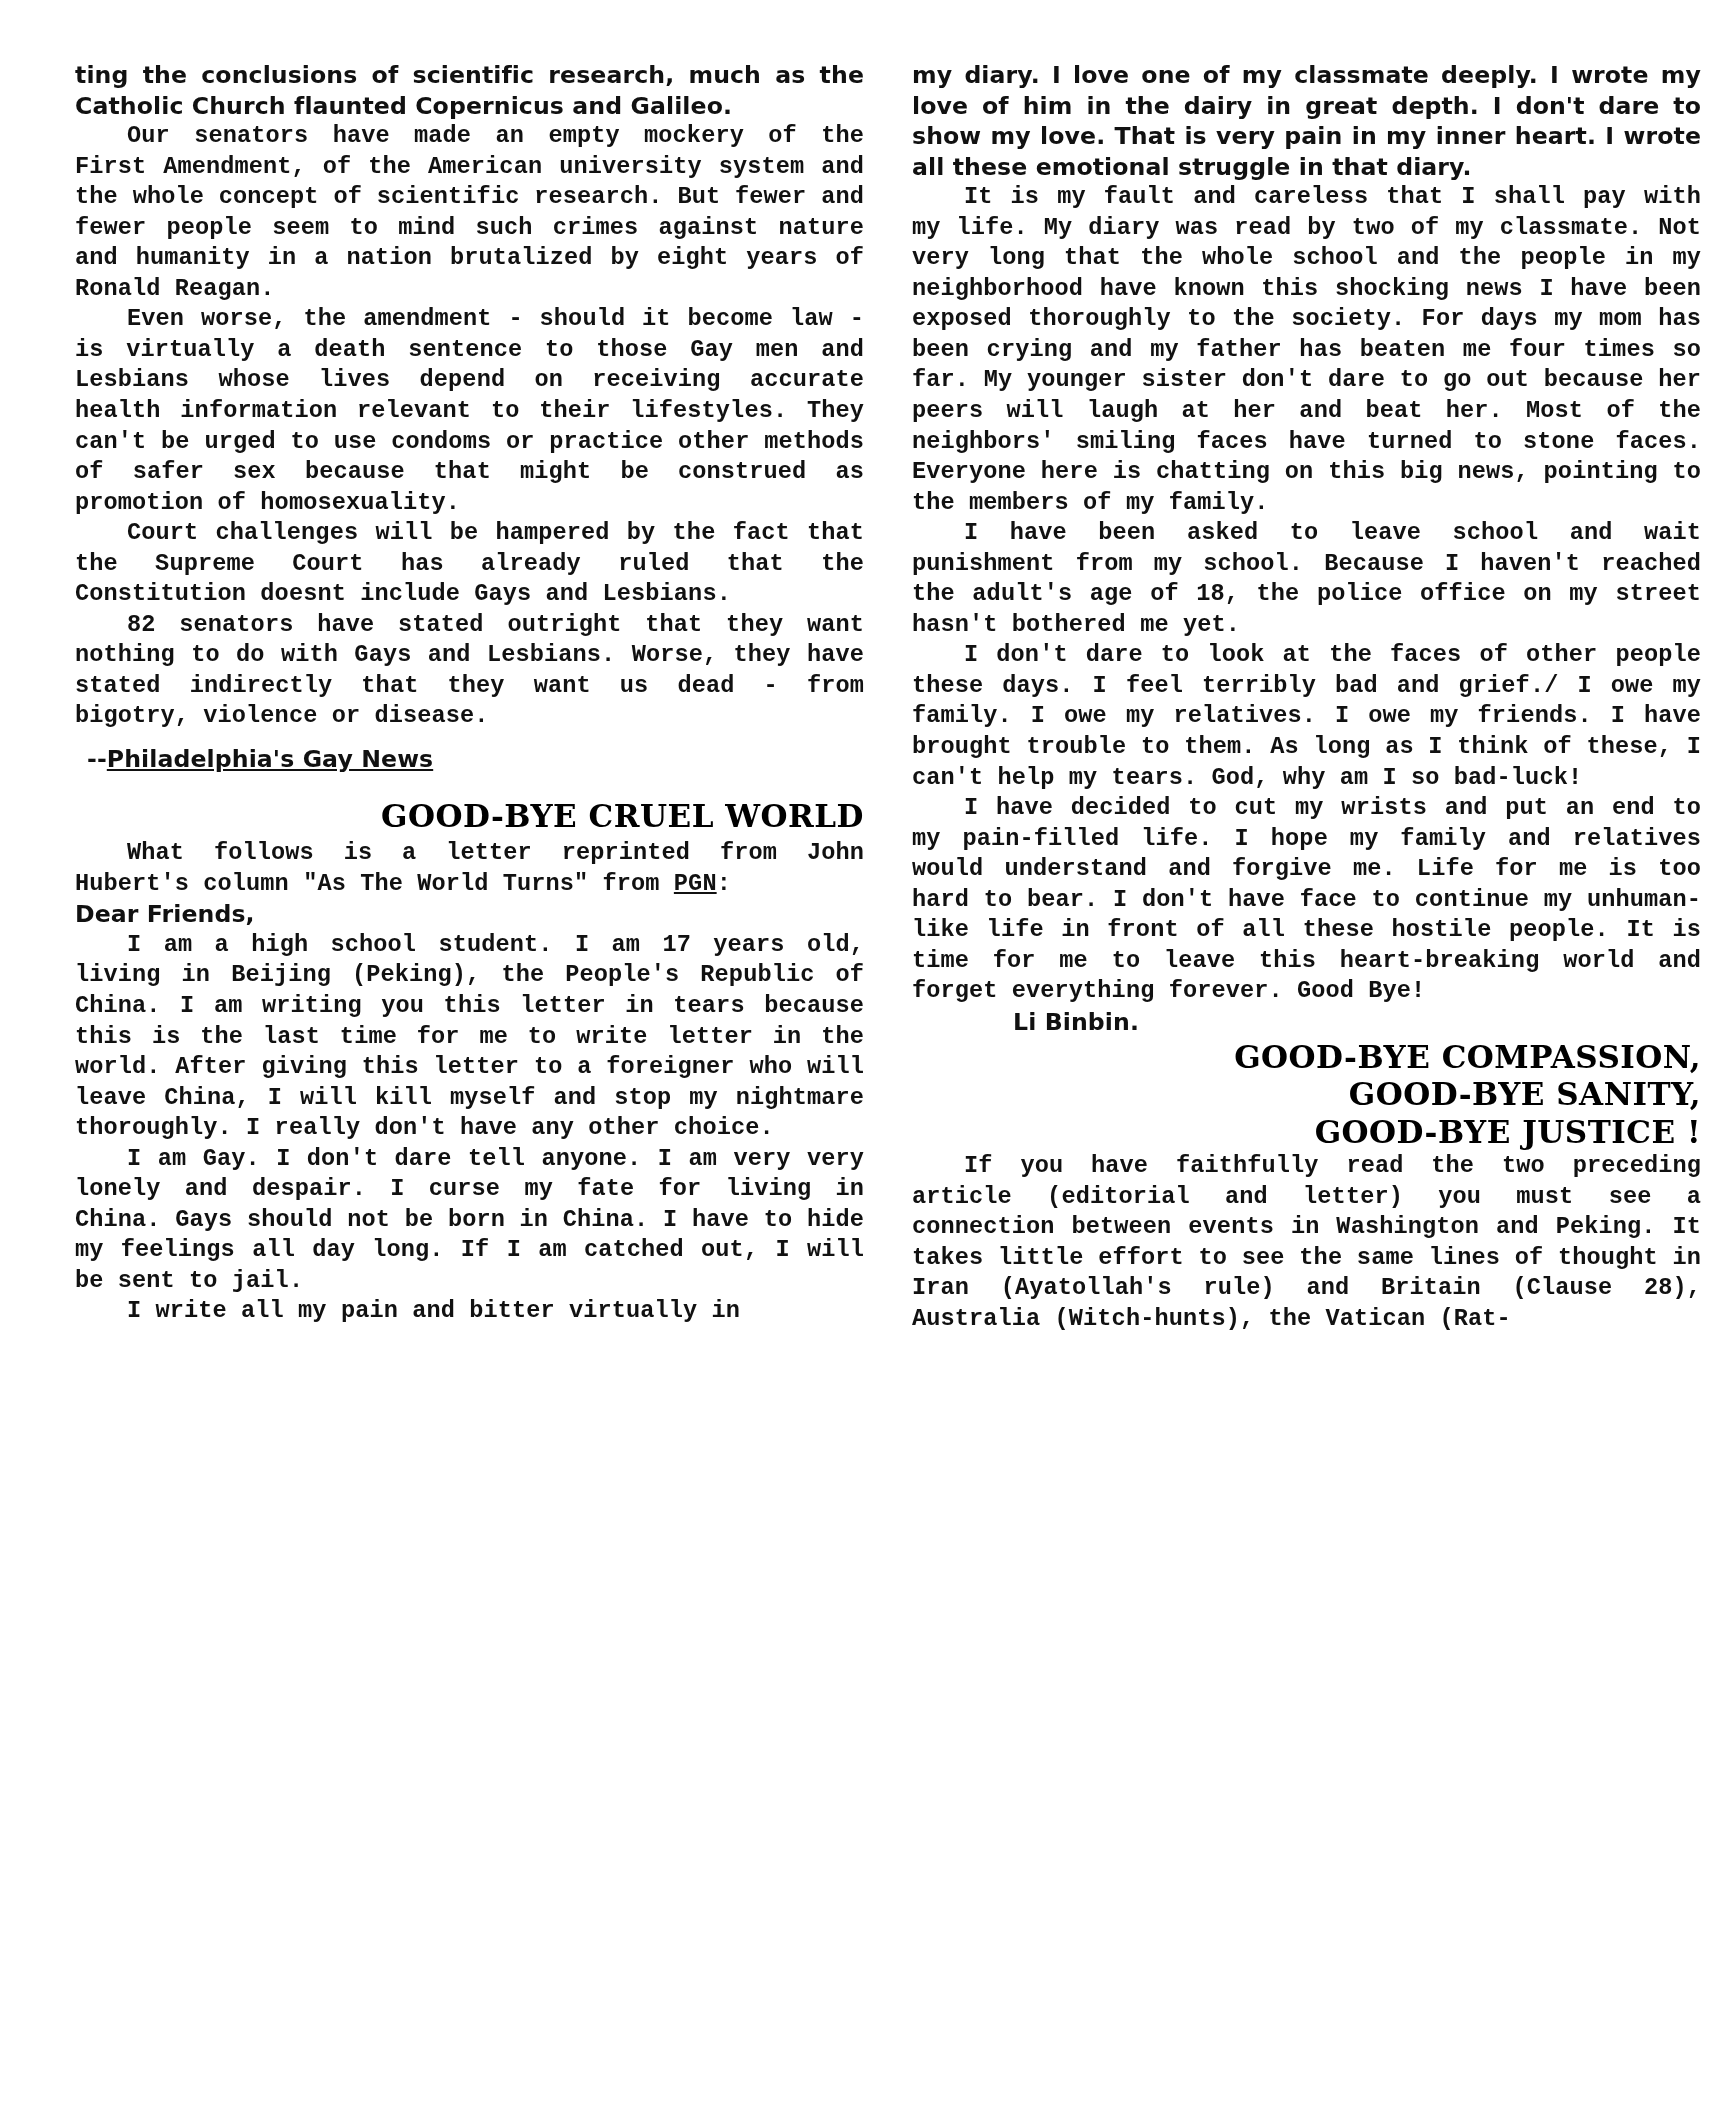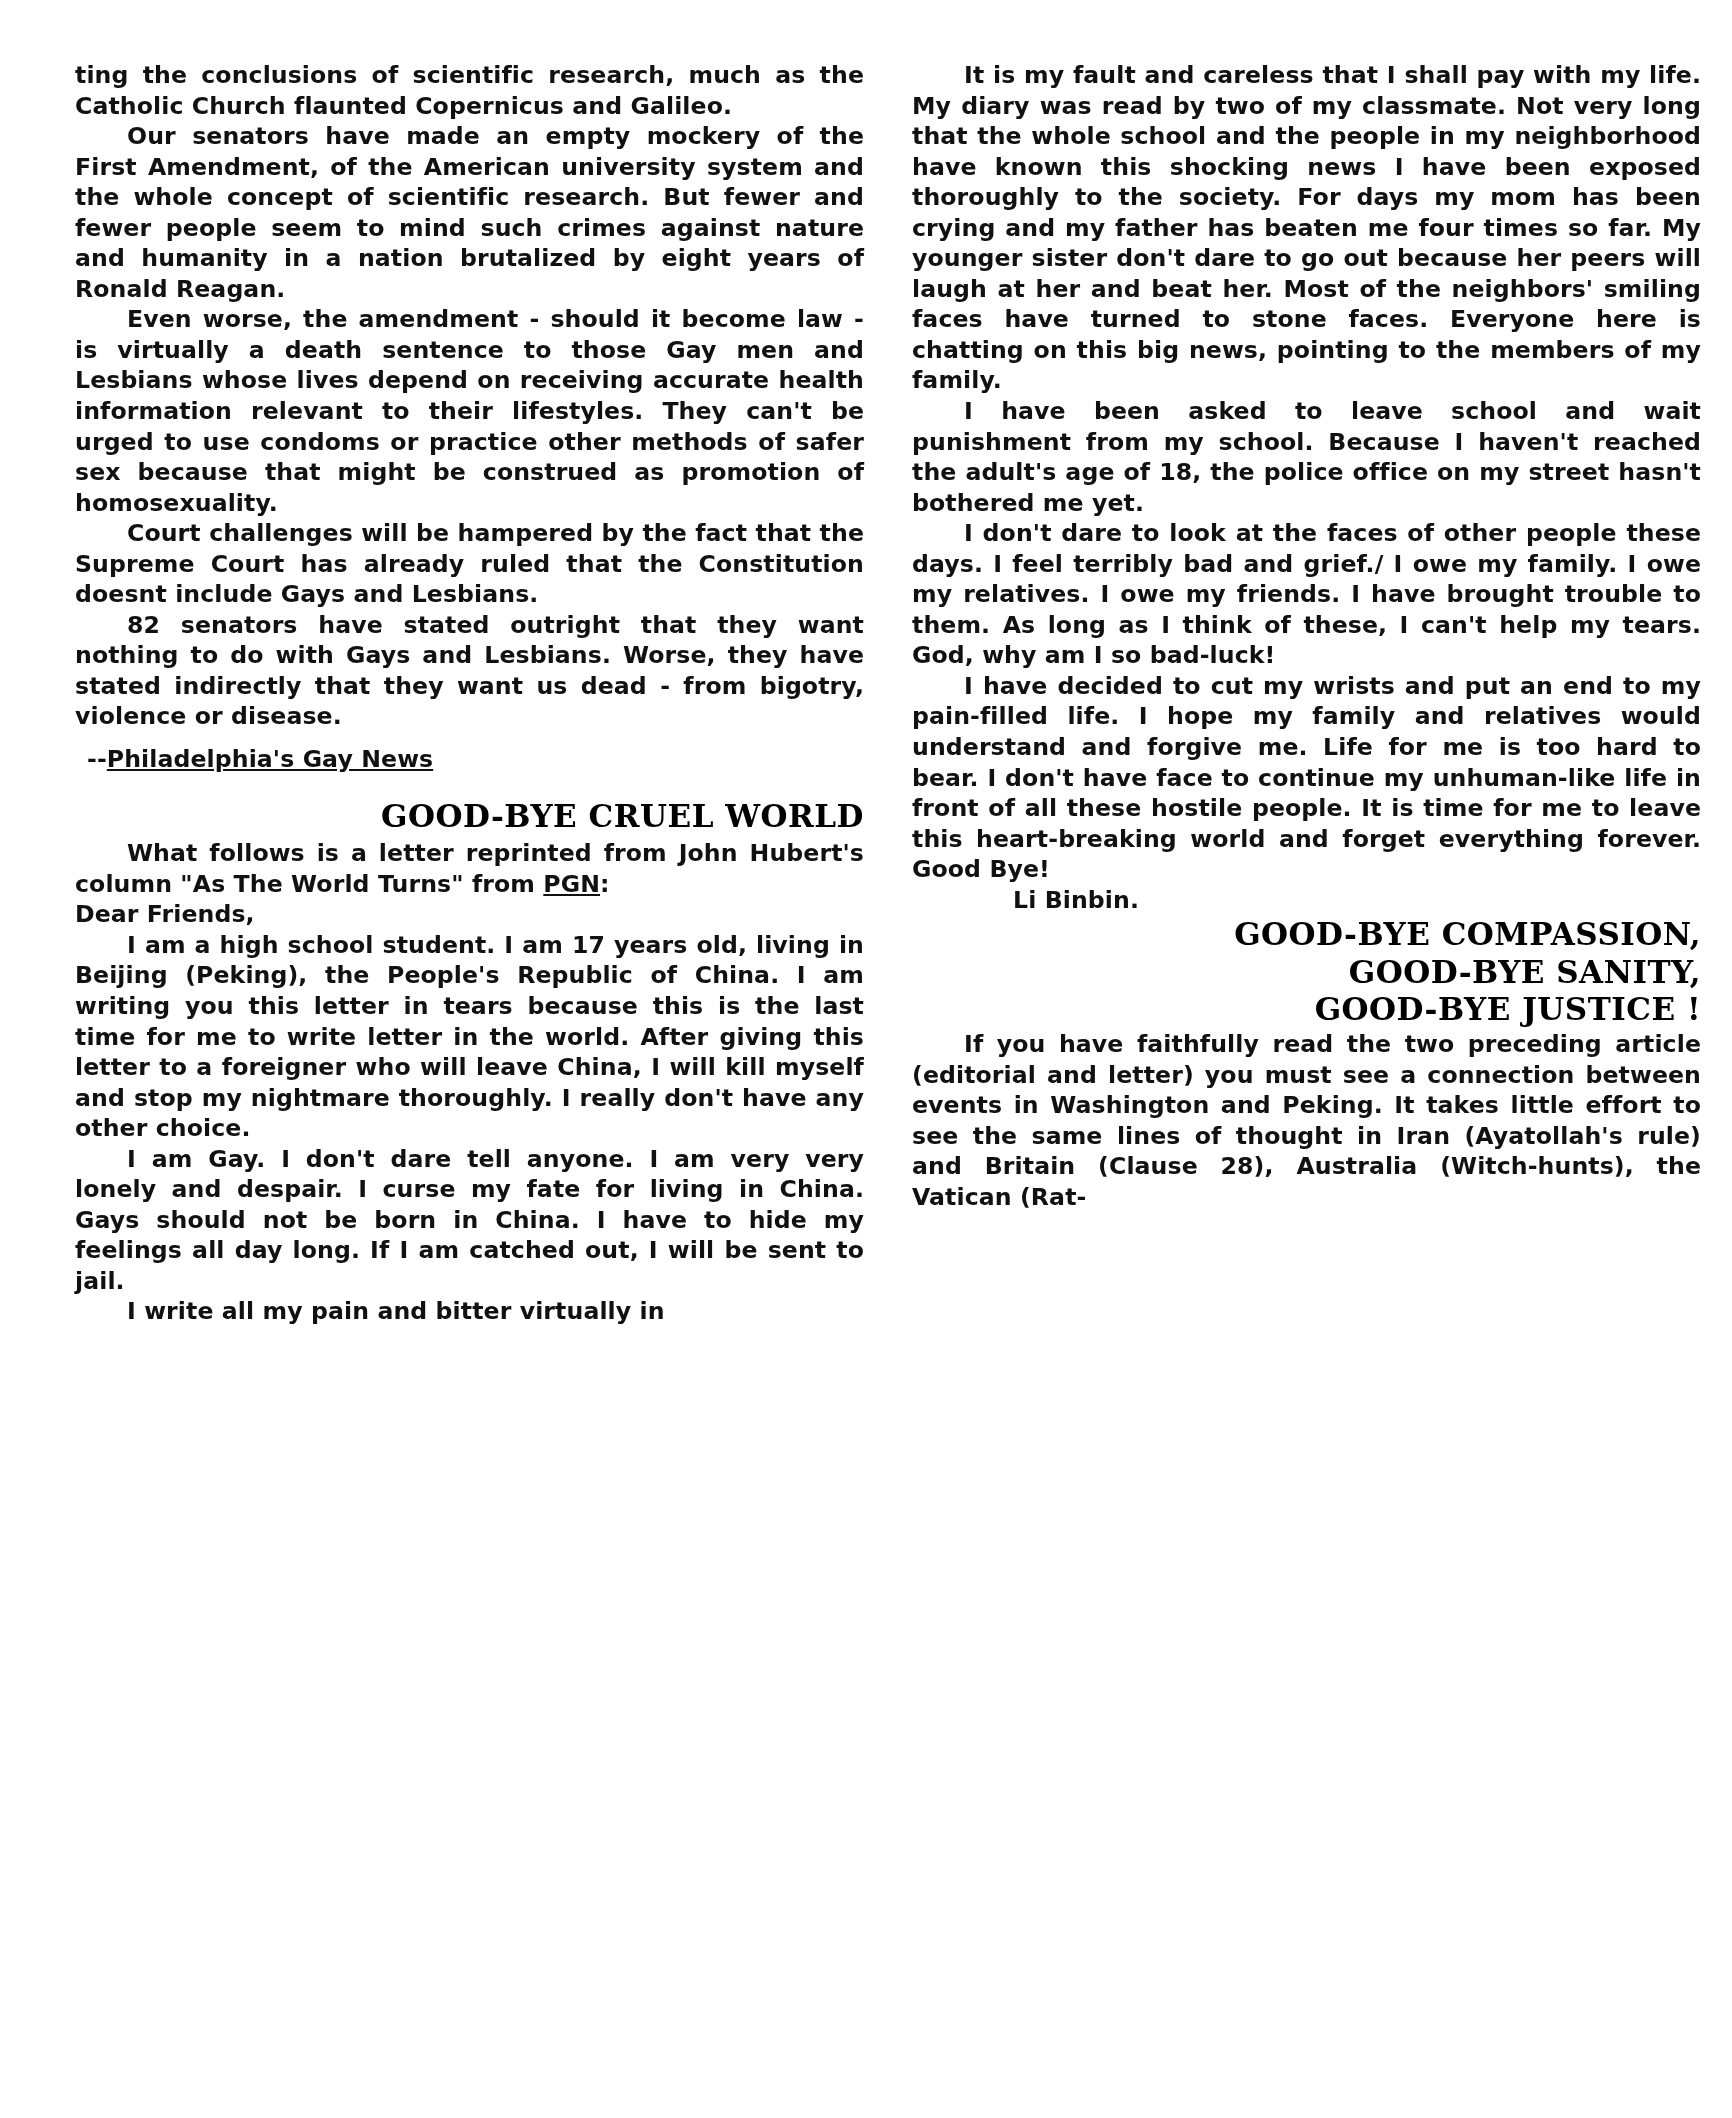--- a/index.html
+++ b/index.html
@@ -33,21 +33,21 @@
   p {
     margin: 0;
     font-size: 23.6px;
     line-height: 1.295;
     text-align: justify;
     text-justify: inter-word;
     letter-spacing: 0.1px;
     font-weight: 600;
     color: #111;
   }
-  p.indent { text-indent: 52px; }
+  p.indent { text-indent: 52px; font-family: Liberation Mono, monospace; }
   p.noindent { text-indent: 0; }
   .sig { text-indent: 101px; font-weight: 600; }
   .src {
     margin: 12px;
     font-size: 23.6px;
     line-height: 1.30;
     font-weight: 600;
   }
   .src .u {
     text-decoration: underline;
@@ -93,20 +93,21 @@
       <p class="indent"><span>What follows is a letter reprinted from John Hubert's column "As The World Turns" from </span><span class="u-inline">PGN</span><span>:</span></p>
 
       <p class="noindent">Dear Friends,</p>
 
       <p class="indent">I am a high school student. I am 17 years old, living in Beijing (Peking), the People's Republic of China. I am writing you this letter in tears because this is the last time for me to write letter in the world. After giving this letter to a foreigner who will leave China, I will kill myself and stop my nightmare thoroughly. I really don't have any other choice.</p>
       <p class="indent">I am Gay. I don't dare tell anyone. I am very very lonely and despair. I curse my fate for living in China. Gays should not be born in China. I have to hide my feelings all day long. If I am catched out, I will be sent to jail.</p>
       <p class="indent">I write all my pain and bitter virtually in</p>
     </div>
 
     <div class="col">
+      <p class="noindent">my diary. I love one of my classmate deeply. I wrote my love of him in the dairy in great depth. I don't dare to show my love. That is very pain in my inner heart. I wrote all these emotional struggle in that diary.</p>
       <p class="indent">It is my fault and careless that I shall pay with my life. My diary was read by two of my classmate. Not very long that the whole school and the people in my neighborhood have known this shocking news I have been exposed thoroughly to the society. For days my mom has been crying and my father has beaten me four times so far. My younger sister don't dare to go out because her peers will laugh at her and beat her. Most of the neighbors' smiling faces have turned to stone faces. Everyone here is chatting on this big news, pointing to the members of my family.</p>
       <p class="indent">I have been asked to leave school and wait punishment from my school. Because I haven't reached the adult's age of 18, the police office on my street hasn't bothered me yet.</p>
       <p class="indent">I don't dare to look at the faces of other people these days. I feel terribly bad and grief./ I owe my family. I owe my relatives. I owe my friends. I have brought trouble to them. As long as I think of these, I can't help my tears. God, why am I so bad-luck!</p>
       <p class="indent">I have decided to cut my wrists and put an end to my pain-filled life. I hope my family and relatives would understand and forgive me. Life for me is too hard to bear. I don't have face to continue my unhuman-like life in front of all these hostile people. It is time for me to leave this heart-breaking world and forget everything forever. Good Bye!</p>
 
       <p class="sig">Li Binbin.</p>
 
       <h2 class="head tight first-of-group">GOOD-BYE COMPASSION,</h2>
       <h2 class="head tight">GOOD-BYE SANITY,</h2>
       <h2 class="head tight">GOOD-BYE JUSTICE !</h2>

